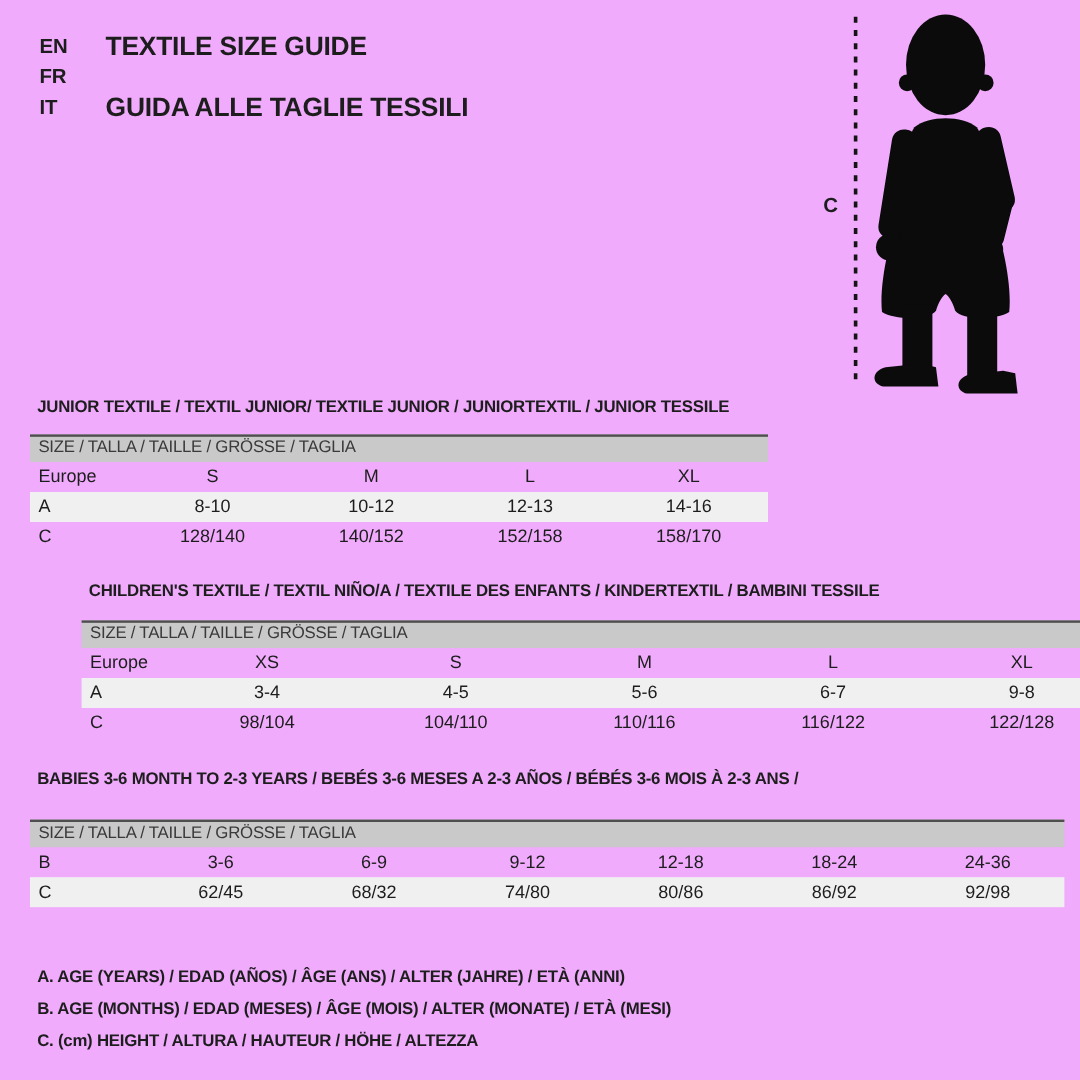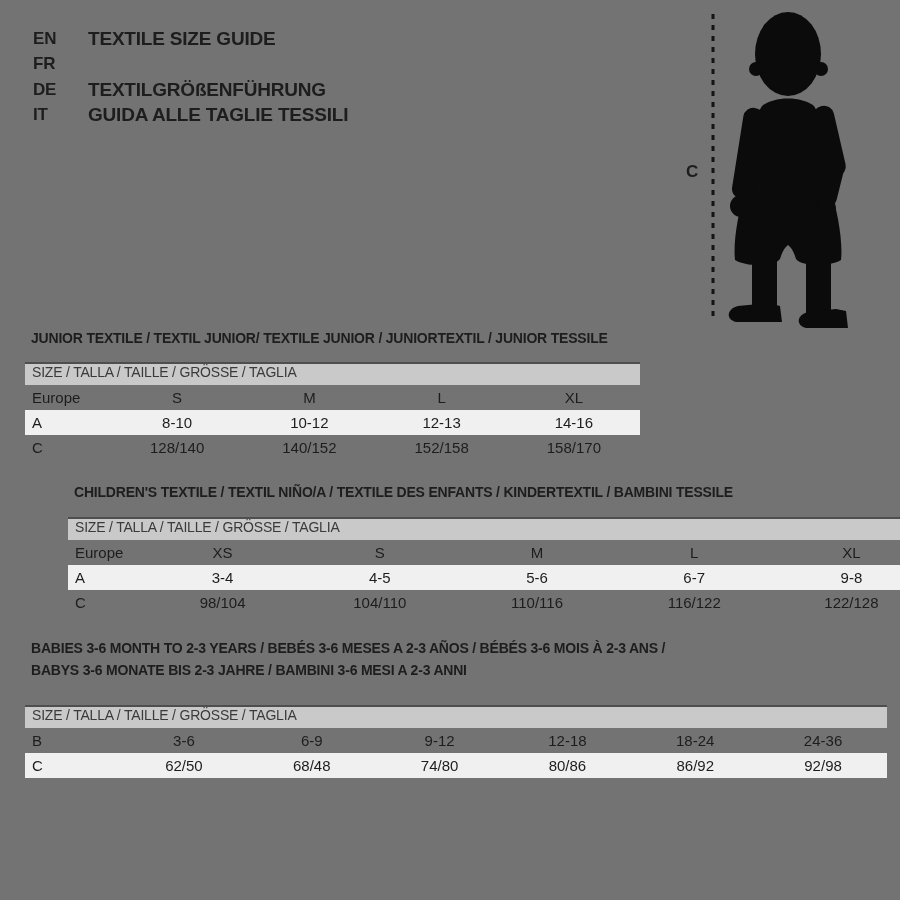--- a/index.html
+++ b/index.html
@@ -1,24 +1,24 @@
 <!DOCTYPE html>
 <html style="--band-bg: #c9c9c9; --band-border: #4e4e4e; --stripe: #f0f0f0;"><head>
 <meta charset="utf-8">
 <style>
   html,body{margin:0;padding:0;background:#ffffff;}
   body{width:900px;height:900px;font-family:"Liberation Sans", sans-serif;color:#1d1d1d;
        -webkit-font-smoothing:antialiased;}
-  .canvas{position:relative;width:900px;height:900px;background:#737373;overflow:hidden;}
+  .canvas{position:relative;width:900px;height:900px;background:#f0abfc;overflow:hidden;}
 
   
   .lang-block{position:absolute;left:33px;top:26px;}
   .lang-row{display:flex;height:25.5px;align-items:center;}
   .lang-code{width:55px;font-size:17px;font-weight:bold;letter-spacing:-0.2px;}
-  .lang-label{font-size:19px;font-weight:bold;letter-spacing:-0.2px;white-space:nowrap;}
+  .lang-label{font-size:22px;font-weight:bold;letter-spacing:-0.2px;white-space:nowrap;}
 
   
   .figure{position:absolute;left:678px;top:4px;width:212px;height:326px;}
   .figure-label{position:absolute;left:8px;top:158px;font-size:17px;font-weight:bold;}
   .figure svg{position:absolute;left:0;top:0;}
 
   
   .section{position:absolute;left:25px;}
   .section-0{top:327px;width:615px;}
   .section-1{top:481px;width:862px;margin-left:43px;}
@@ -47,24 +47,20 @@
 
 <div class="canvas">
 
   <div class="lang-block">
       <div class="lang-row">
         <span class="lang-code">EN</span>
         <span class="lang-label">TEXTILE SIZE GUIDE</span>
       </div>
       <div class="lang-row">
         <span class="lang-code">FR</span>
-      </div>
-      <div class="lang-row">
-        <span class="lang-code">DE</span>
-        <span class="lang-label">TEXTILGRÖßENFÜHRUNG</span>
       </div>
       <div class="lang-row">
         <span class="lang-code">IT</span>
         <span class="lang-label">GUIDA ALLE TAGLIE TESSILI</span>
       </div>
     </div>
 
   <div class="figure">
     <svg width="212" height="326" viewBox="0 0 212 326">
       <line x1="35" y1="10" x2="35" y2="318" stroke="#141414" stroke-width="3" stroke-dasharray="5 6"></line>
@@ -152,41 +148,45 @@
           <div class="cell">110/116</div>
           <div class="cell">116/122</div>
           <div class="cell">122/128</div>
         </div>
       </div>
   </div>
 
   <div class="section section-2">
     <div class="sec-title">
         <div class="title-line">BABIES 3-6 MONTH TO 2-3 YEARS / BEBÉS 3-6 MESES A 2-3 AÑOS / BÉBÉS 3-6 MOIS À 2-3 ANS /</div>
-        <div class="title-line">BABYS 3-6 MONATE BIS 2-3 JAHRE / BAMBINI 3-6 MESI A 2-3 ANNI</div>
       </div>
     <div class="band">
       <span class="band-label">SIZE / TALLA / TAILLE / GRÖSSE / TAGLIA</span>
     </div>
     <div class="tbl">
         <div class="row">
           <div class="cell-label">B</div>
           <div class="cell">3-6</div>
           <div class="cell">6-9</div>
           <div class="cell">9-12</div>
           <div class="cell">12-18</div>
           <div class="cell">18-24</div>
           <div class="cell">24-36</div>
         </div>
         <div class="row shaded">
           <div class="cell-label">C</div>
-          <div class="cell">62/50</div>
-          <div class="cell">68/48</div>
+          <div class="cell">62/45</div>
+          <div class="cell">68/32</div>
           <div class="cell">74/80</div>
           <div class="cell">80/86</div>
           <div class="cell">86/92</div>
           <div class="cell">92/98</div>
         </div>
       </div>
   </div>
 
+  <div class="footnotes">
+      <div class="footnote">A. AGE (YEARS) / EDAD (AÑOS) / ÂGE (ANS) / ALTER (JAHRE) / ETÀ (ANNI)</div>
+      <div class="footnote">B. AGE (MONTHS) / EDAD (MESES) / ÂGE (MOIS) / ALTER (MONATE) / ETÀ (MESI)</div>
+      <div class="footnote">C. (cm) HEIGHT / ALTURA / HAUTEUR / HÖHE / ALTEZZA</div>
+    </div>
 
 </div>
 
 </body></html>

